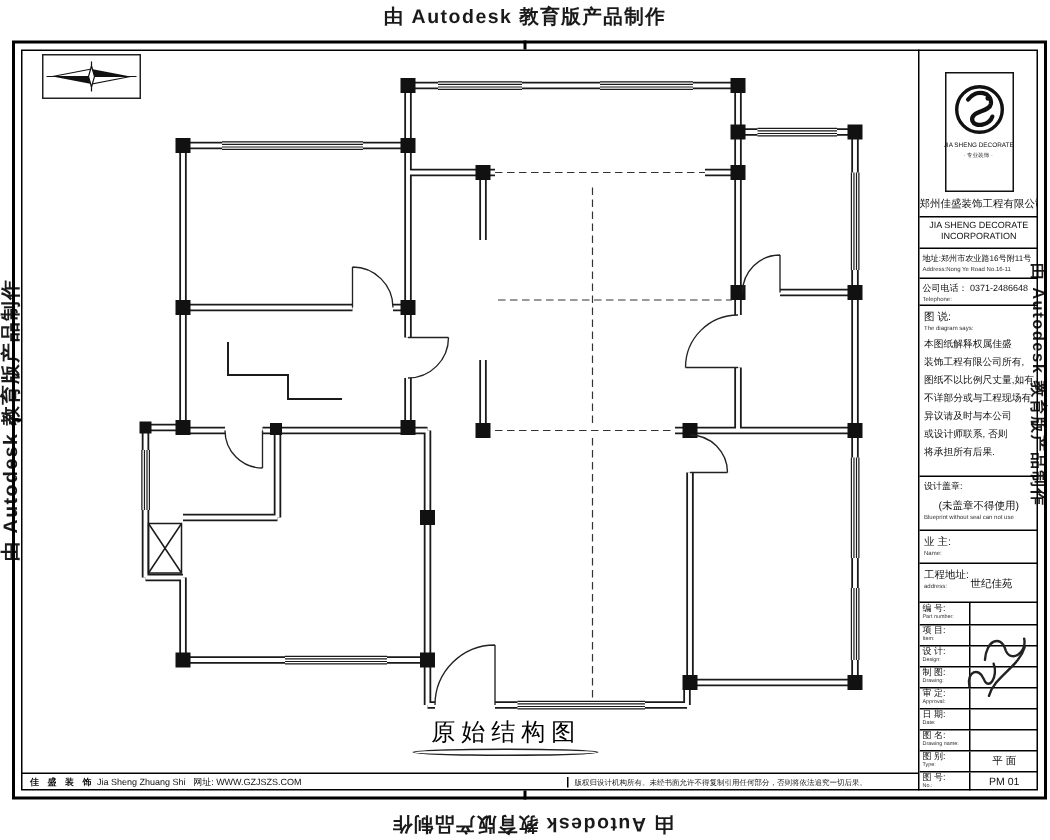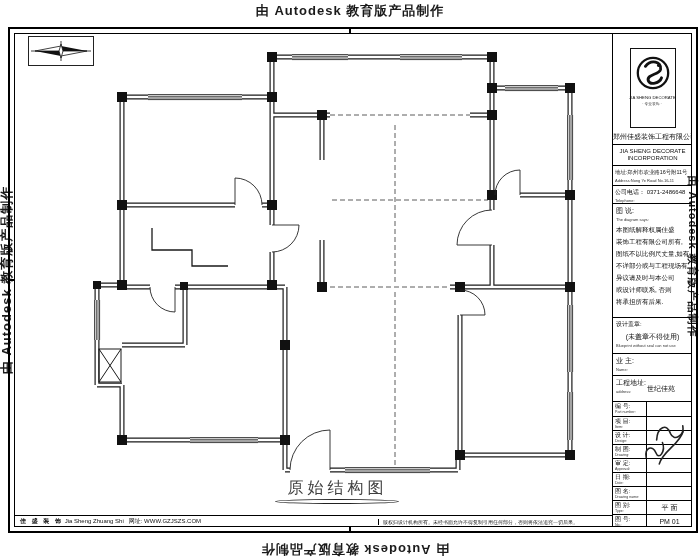--- a/index.html
+++ b/index.html
@@ -10,21 +10,21 @@
       text-align:center;white-space:nowrap;}
   #wm-top{left:0;right:0;top:2px;}
   #wm-bottom{left:105px;width:500px;top:540px;transform:rotate(180deg);}
   #wm-left{left:-123px;top:271px;width:260px;transform:rotate(-90deg);}
   #wm-right{left:602px;top:249px;width:180px;font-size:11px;transform:rotate(90deg);}
   #frame-outer{position:absolute;left:8px;top:27px;width:690px;height:506px;border:2px solid #000;}
   #frame-inner{position:absolute;left:14px;top:33px;width:678px;height:494px;border:1px solid #000;}
   #plan-svg{position:absolute;left:0;top:0;}
   #compass-box{position:absolute;left:28px;top:36px;width:66px;height:30px;border:1px solid #222;}
   #drawing-title{position:absolute;left:255px;top:478px;width:165px;text-align:center;
-      font-size:16px;letter-spacing:4px;font-family:Liberation Mono, monospace;color:#404040;}
+      font-size:16px;letter-spacing:4px;font-family:Liberation Mono, monospace;color:#000000;}
   #title-underline{position:absolute;left:275px;top:499px;width:124px;height:5px;
       border:1px solid #222;border-radius:50%;}
   
   #footer-strip{position:absolute;left:14px;top:515px;width:598px;height:12px;
       border-top:1px solid #000;display:flex;align-items:center;}
   #footer-left{width:364px;padding-left:6px;font-size:6px;white-space:nowrap;overflow:hidden;}
   #footer-left .cn{letter-spacing:2px;font-weight:bold;}
   #footer-right{flex:1;border-left:1px solid #000;padding-left:4px;font-size:5px;
       white-space:nowrap;overflow:hidden;color:#222;}
   

